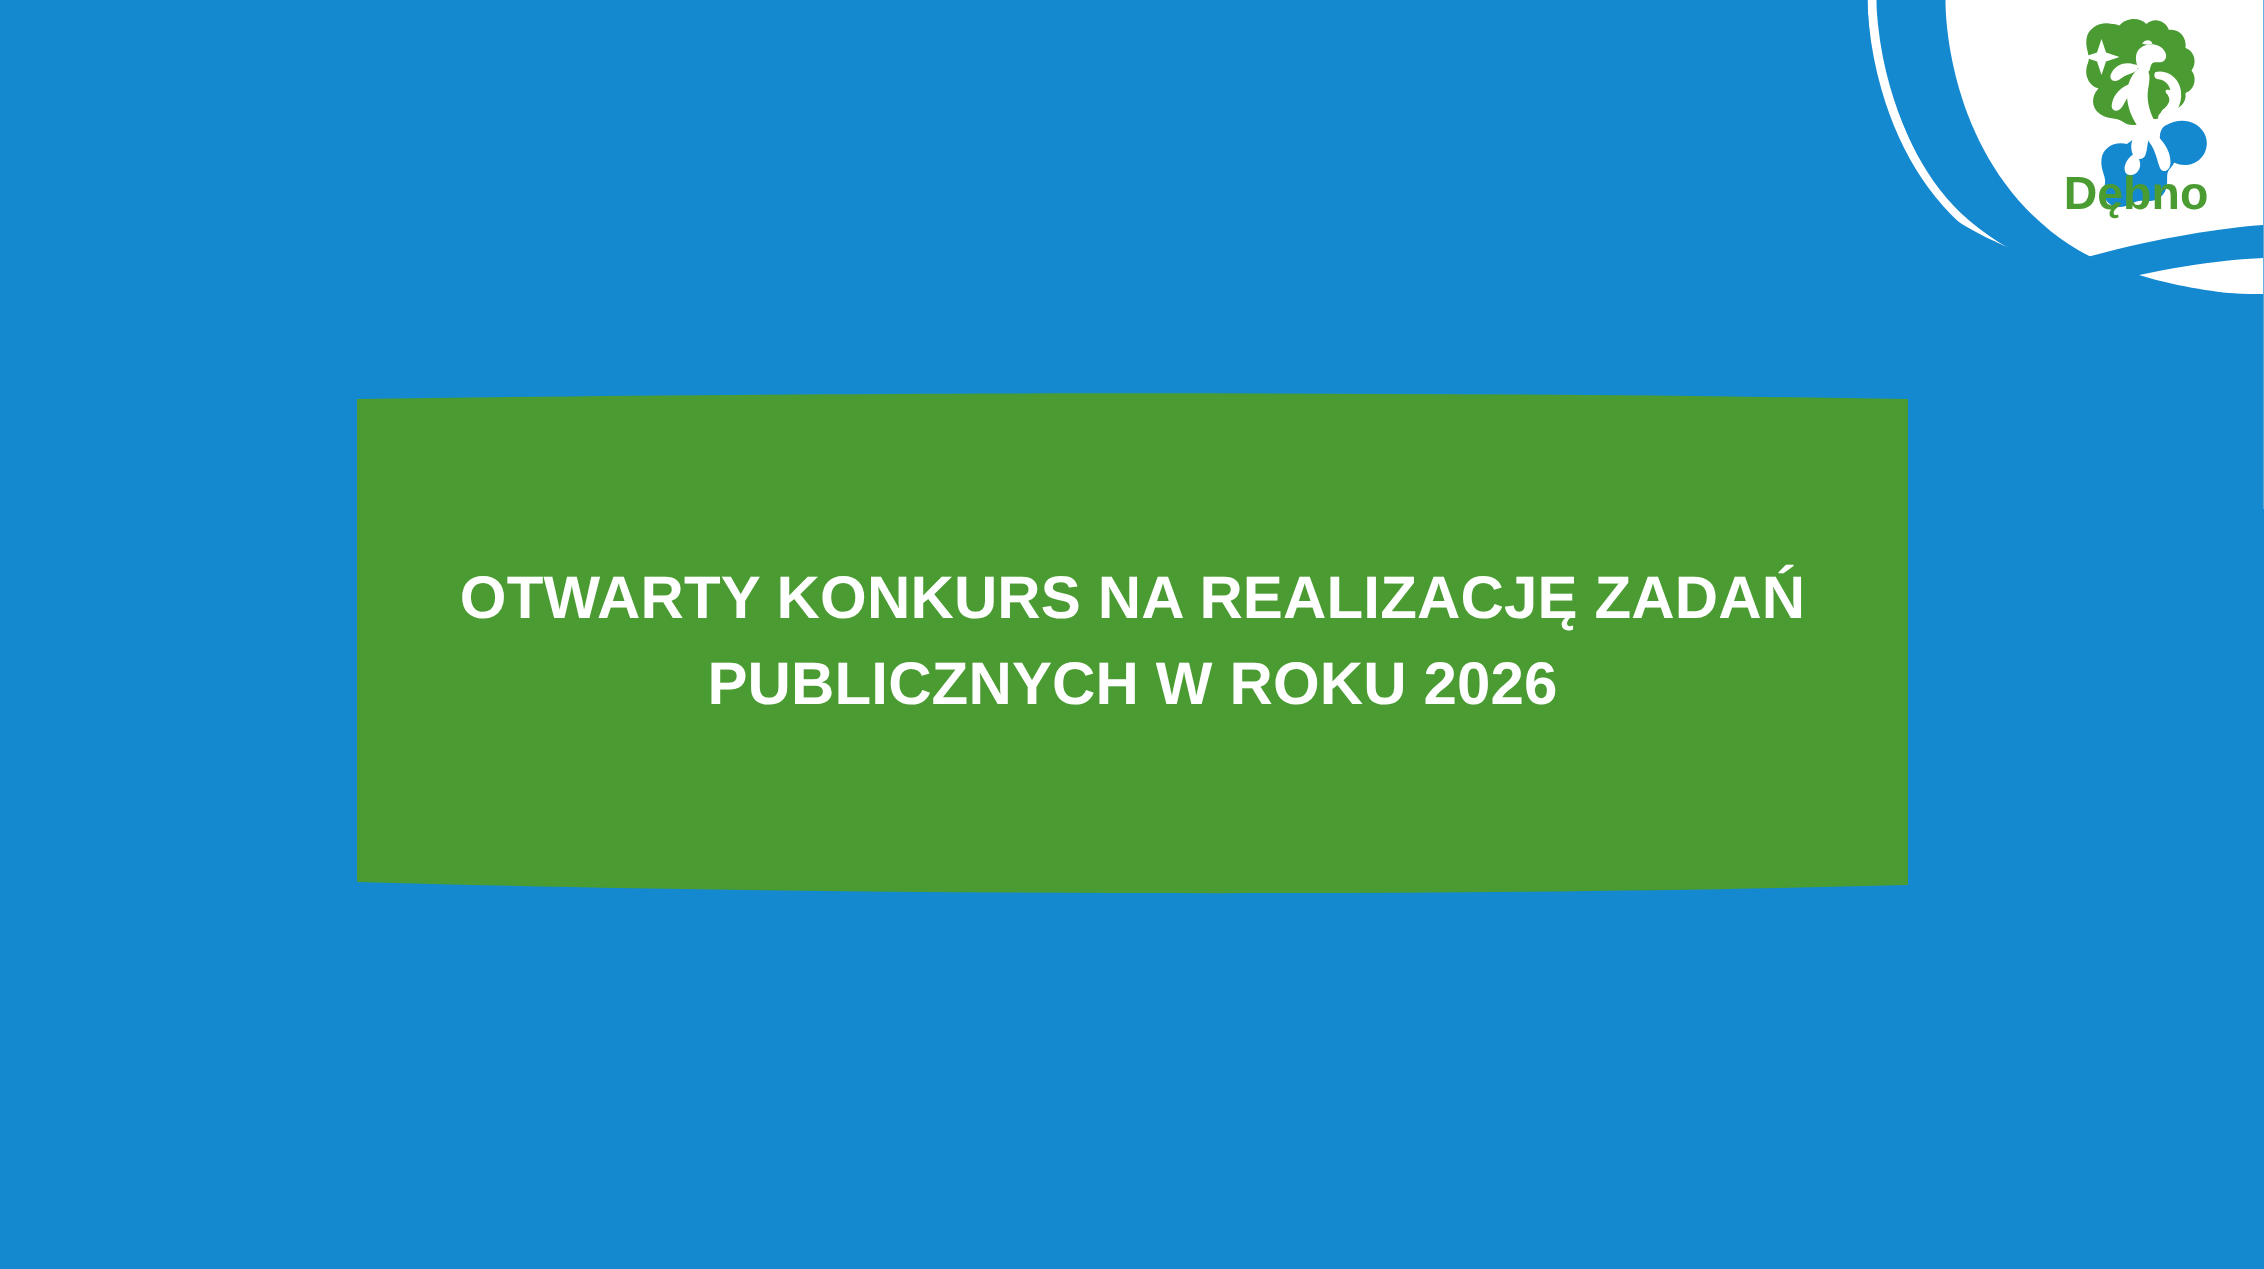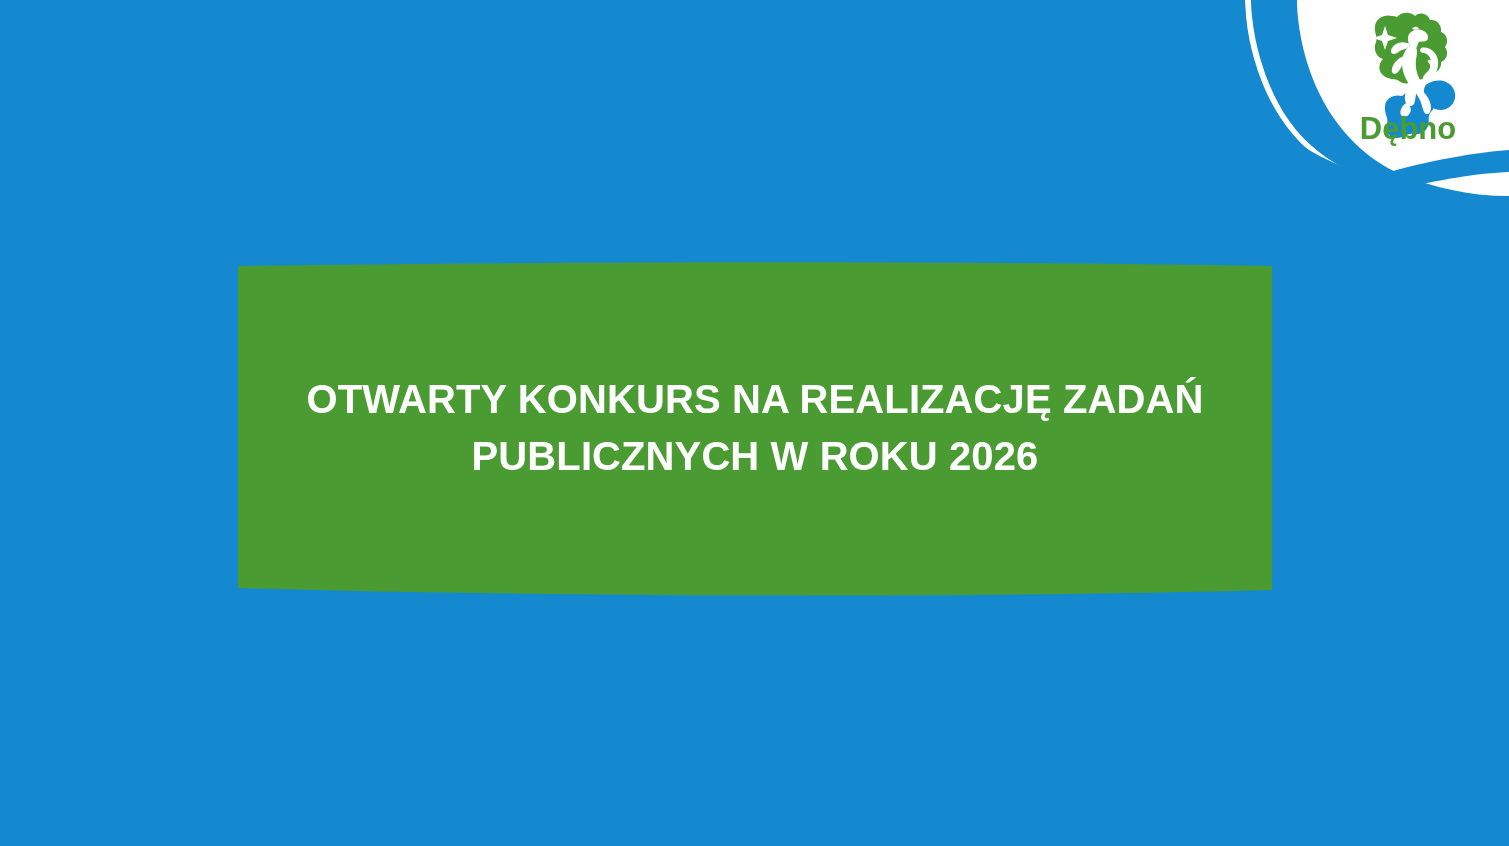--- a/index.html
+++ b/index.html
@@ -35,21 +35,21 @@
   #corner-decoration svg {
     display: block;
     width: 270px;
     height: 200px;
   }
 
   
   #logo {
     position: absolute;
     top: 8px;
-    right: 38px;
+    right: 22px;
     width: 126px;
     height: 140px;
   }
   #logo svg {
     display: block;
     width: 126px;
     height: 140px;
   }
 
   

